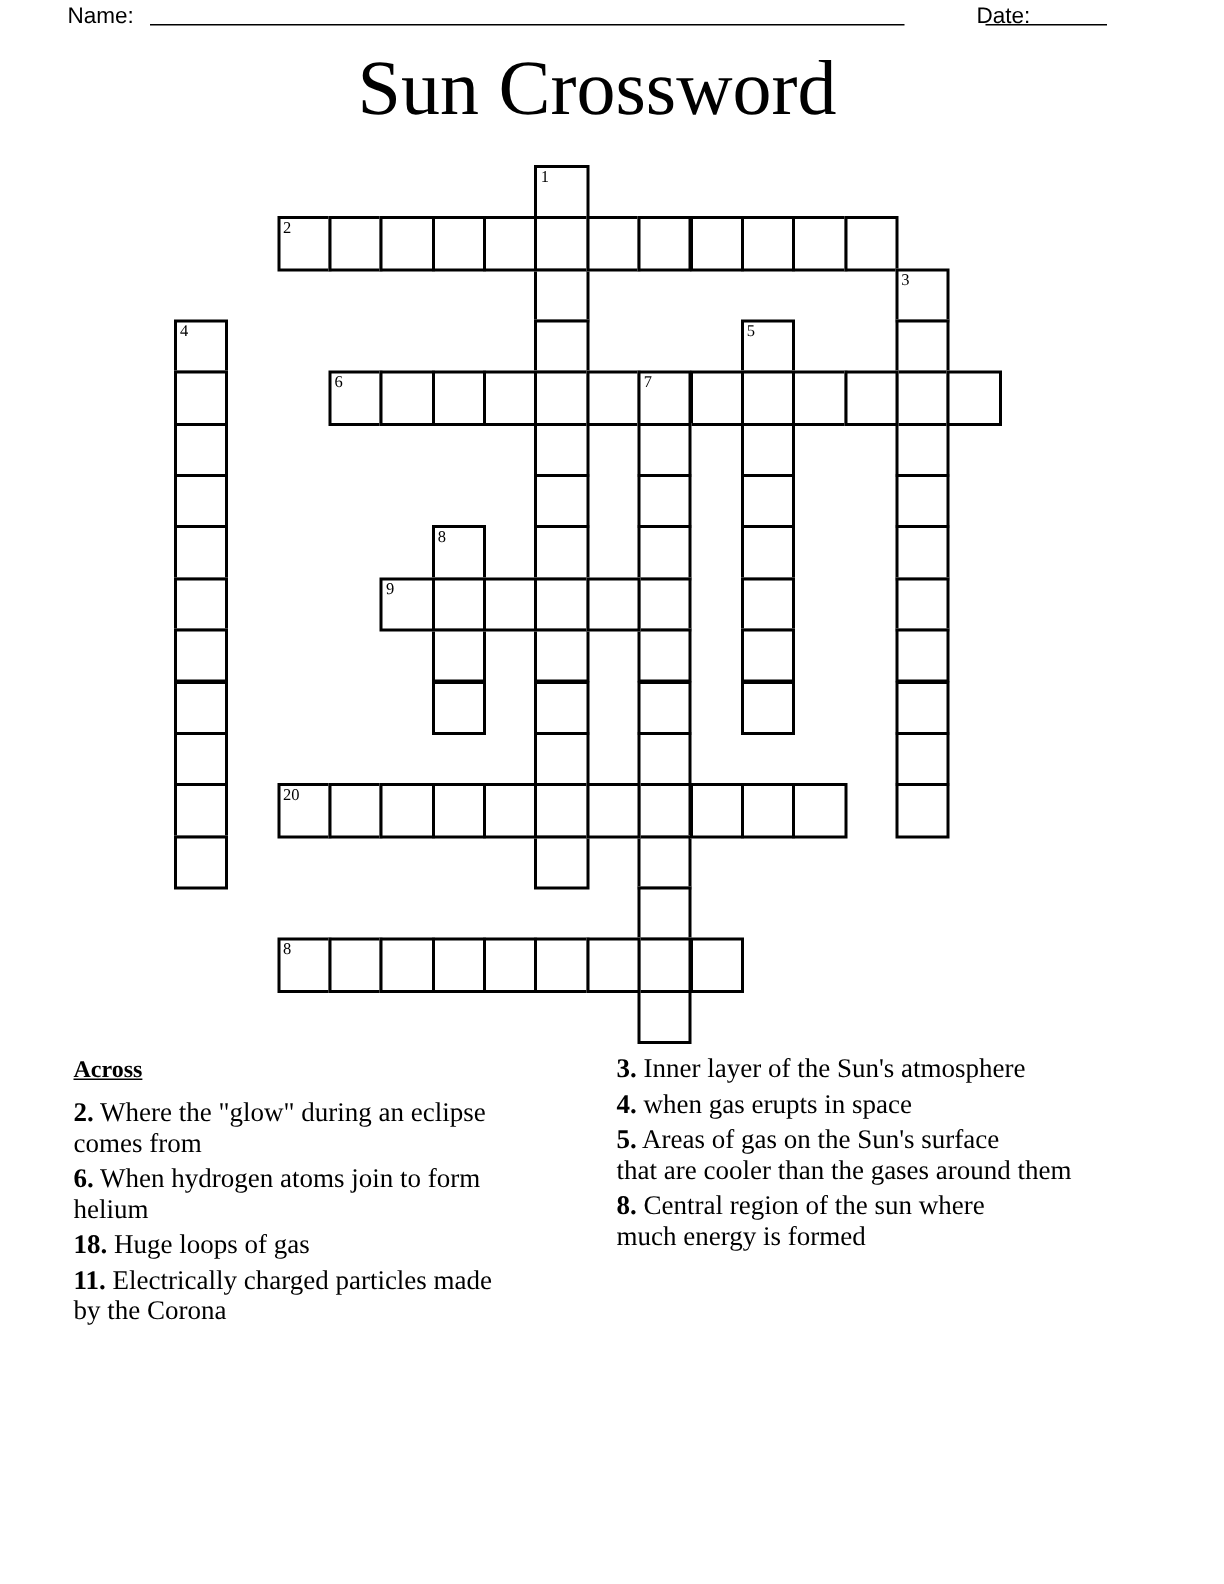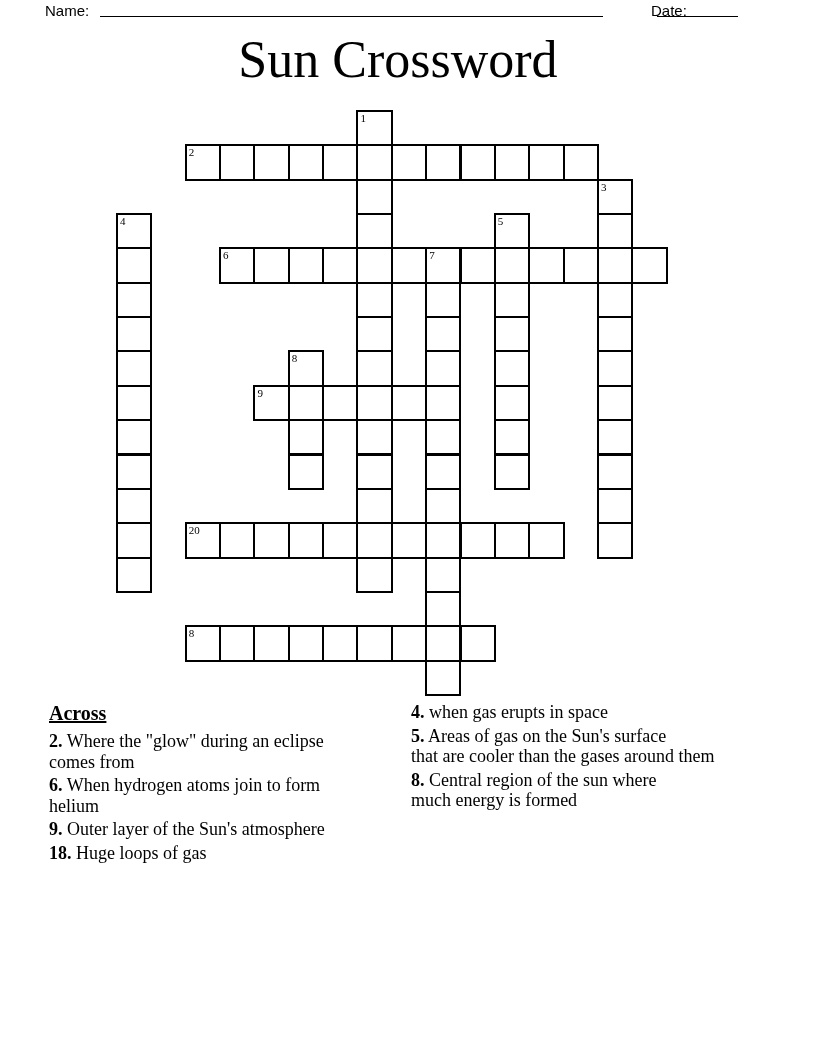--- a/index.html
+++ b/index.html
@@ -56,21 +56,21 @@
     font-family: "Liberation Serif", serif;
     font-size: 11px;
     line-height: 12px;
   }
 
   
   .clues { position: absolute; top: 702px; }
   #across-col { left: 49px;  width: 350px; }
   #down-col   { left: 411px; width: 395px; }
   .clue-heading {
-    font-size: 20px;
+    font-size: 16px;
     font-weight: bold;
     text-decoration: underline;
     margin-bottom: 6px;
     line-height: 23px;
   }
   .clue {
     font-size: 18px;
     line-height: 20.5px;
     margin-bottom: 3px;
     white-space: nowrap;
@@ -215,26 +215,27 @@
       <div class="cell" style="left: 356.45px; top: 625.25px; width: 36.35px; height: 36.35px;"></div>
       <div class="cell" style="left: 390.8px; top: 625.25px; width: 36.35px; height: 36.35px;"></div>
       <div class="cell" style="left: 459.5px; top: 625.25px; width: 36.35px; height: 36.35px;"></div>
     </div>
 
   <div class="clues" id="across-col">
     <div class="clue-heading">Across</div>
     <div id="across-list">
         <div class="clue"><span class="clue-num">2.</span> Where the "glow" during an eclipse<br>comes from</div>
         <div class="clue"><span class="clue-num">6.</span> When hydrogen atoms join to form<br>helium</div>
-        <div class="clue"><span class="clue-num">9.</span> Outer layer of the Sun's atmosphere</div>
         <div class="clue"><span class="clue-num">18.</span> Huge loops of gas</div>
+        <div class="clue"><span class="clue-num">11.</span> Electrically charged particles made<br>by the Corona</div>
       </div>
   </div>
 
   <div class="clues" id="down-col">
     <div id="down-list">
+        <div class="clue"><span class="clue-num">3.</span> Inner layer of the Sun's atmosphere</div>
         <div class="clue"><span class="clue-num">4.</span> when gas erupts in space</div>
         <div class="clue"><span class="clue-num">5.</span> Areas of gas on the Sun's surface<br>that are cooler than the gases around them</div>
         <div class="clue"><span class="clue-num">8.</span> Central region of the sun where<br>much energy is formed</div>
       </div>
   </div>
 
 </div>
 
 </body></html>

